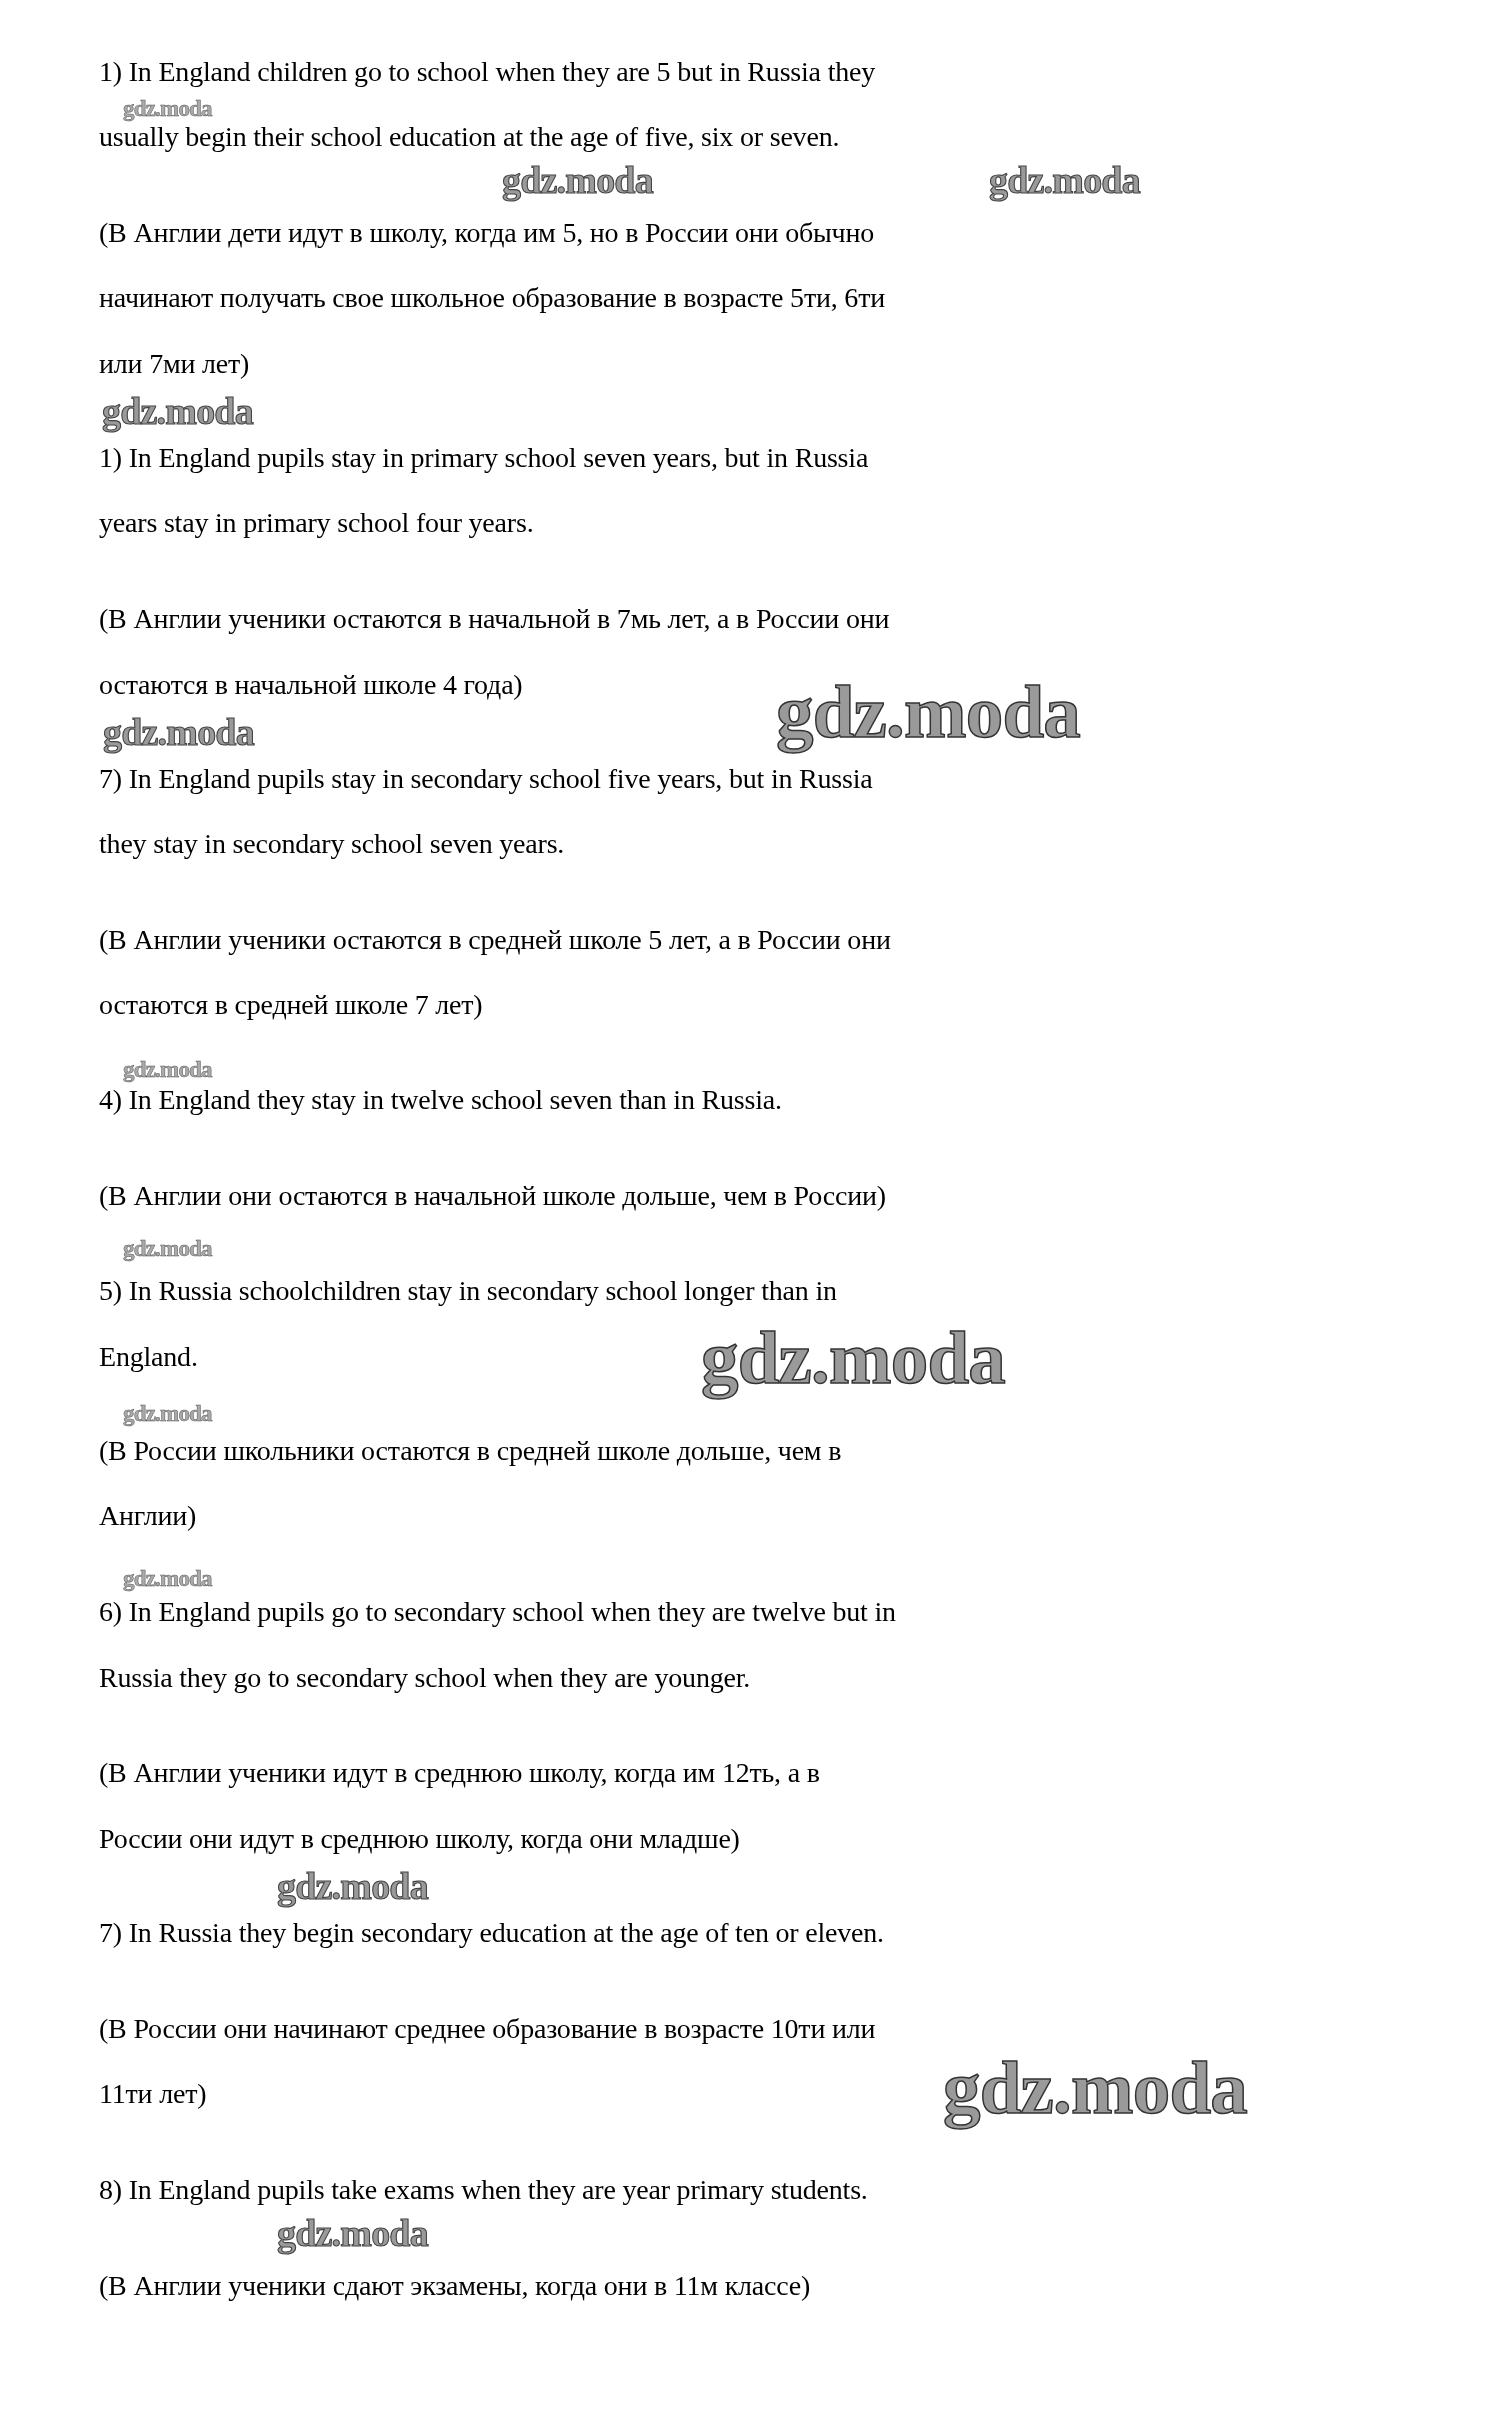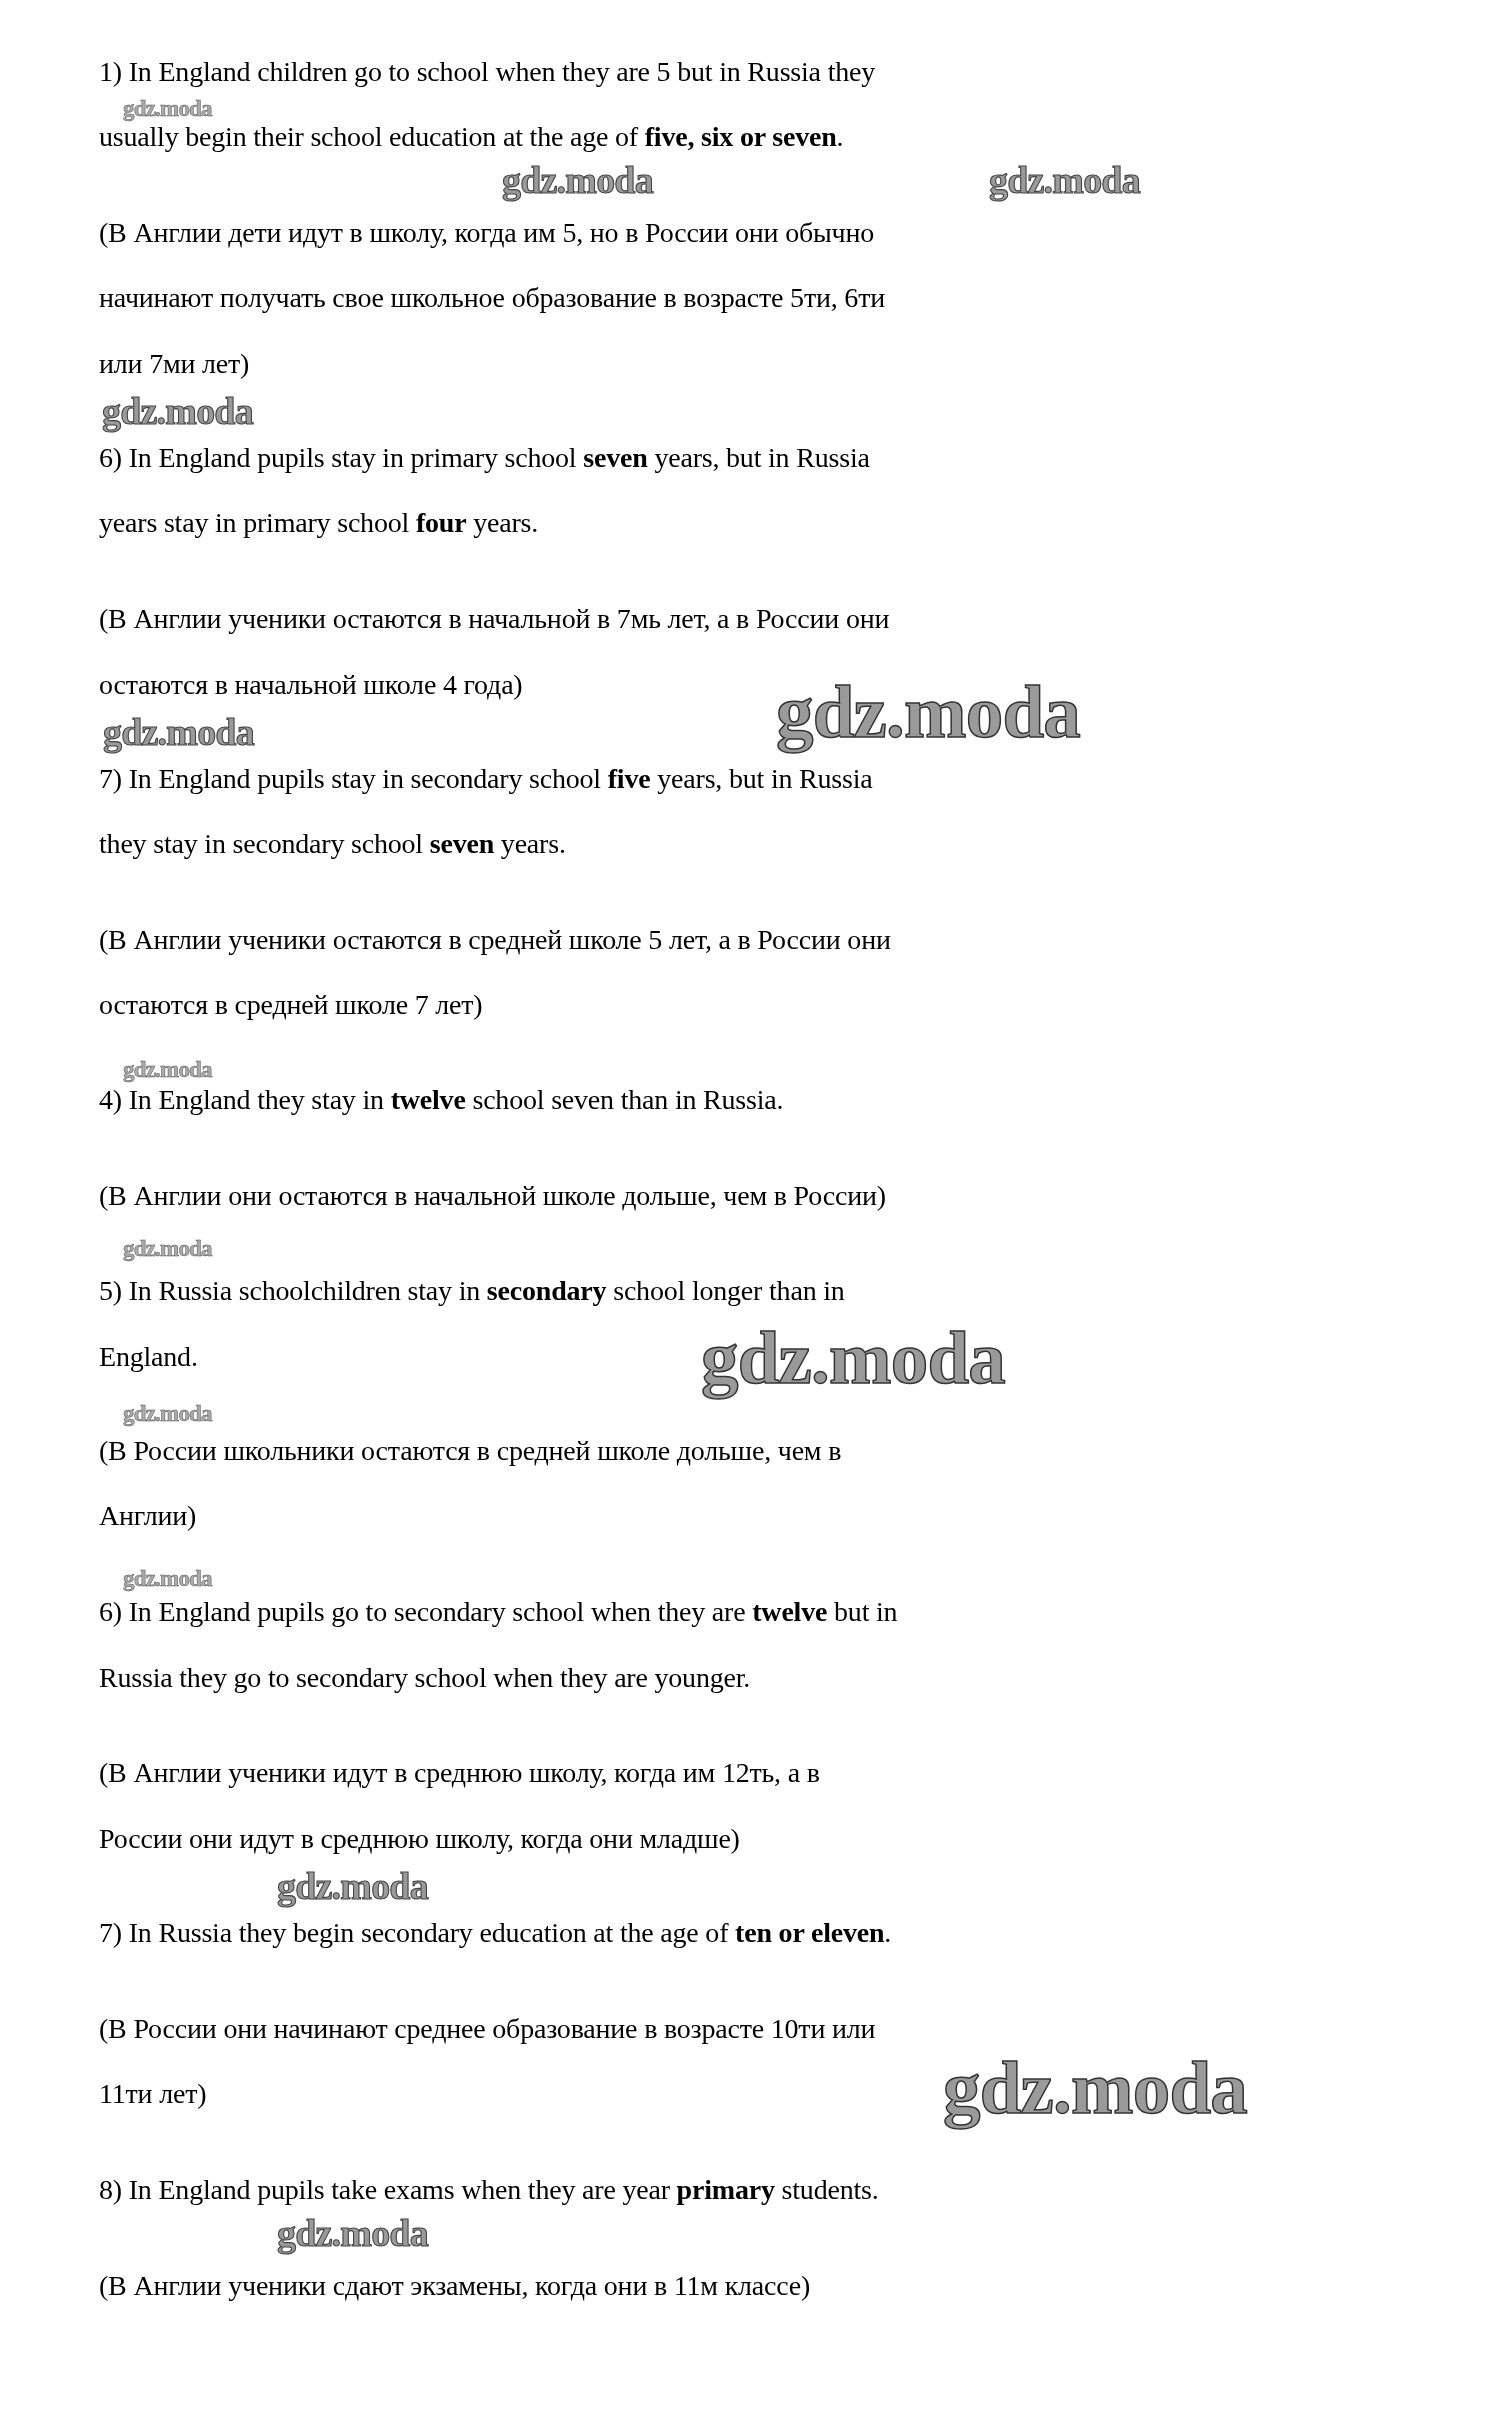--- a/index.html
+++ b/index.html
@@ -1,39 +1,39 @@
 <!DOCTYPE html>
 <html style="font-size:12px"><head>
   <meta charset="utf-8">
   <style>
     html, body { margin: 0; padding: 0; background: #ffffff; }
     body { width: 1512px; height: 2413px; position: relative; overflow: hidden;
       font-family: "Liberation Serif", "DejaVu Serif", serif; color: #000; }
     .line { position: absolute; left: 99px; font-size: 28px; line-height: 46px; white-space: nowrap; letter-spacing: -0.2px; }
-    .line b { font-weight: bold; }
+    .line b { font-weight: normal; }
     .wm { position: absolute; font-family: Liberation Serif, serif; font-weight: bold;
       color: #9a9a9a; -webkit-text-stroke: 1.1px #444; letter-spacing: -0.8px; white-space: nowrap; }
     .wm.s { font-size: 23px; -webkit-text-stroke: 0.5px #555; color: #aaa; }
     .wm.m { font-size: 38px; }
     .wm.l { font-size: 75px; -webkit-text-stroke: 1.5px #333; }
   </style>
 </head>
 <body>
 
 <div class="line" style="top:49px"><span>1) In England children go to school when they are 5 but in Russia they</span></div>
 <div class="wm s" style="left:123px;top:96px">gdz.moda</div>
 <div class="line" style="top:114px"><span>usually begin their school education at the age of </span><b>five, six or seven</b><span>.</span></div>
 <div class="wm m" style="left:502px;top:158px">gdz.moda</div>
 <div class="wm m" style="left:989px;top:158px">gdz.moda</div>
 <div class="line" style="top:210px">(В Англии дети идут в школу, когда им 5, но в России они обычно</div>
 <div class="line" style="top:275px">начинают получать свое школьное образование в возрасте 5ти, 6ти</div>
 <div class="line" style="top:341px">или 7ми лет)</div>
 <div class="wm m" style="left:102px;top:389px">gdz.moda</div>
 
-<div class="line" style="top:435px"><span>6) In England pupils stay in primary school </span><b>seven</b><span> years, but in Russia</span></div>
+<div class="line" style="top:435px"><span>1) In England pupils stay in primary school </span><b>seven</b><span> years, but in Russia</span></div>
 <div class="line" style="top:500px"><span>years stay in primary school </span><b>four</b><span> years.</span></div>
 <div class="line" style="top:596px">(В Англии ученики остаются в начальной в 7мь лет, а в России они</div>
 <div class="line" style="top:662px">остаются в начальной школе 4 года)</div>
 <div class="wm l" style="left:776px;top:669px">gdz.moda</div>
 <div class="wm m" style="left:103px;top:710px">gdz.moda</div>
 
 <div class="line" style="top:756px"><span>7) In England pupils stay in secondary school </span><b>five</b><span> years, but in Russia</span></div>
 <div class="line" style="top:821px"><span>they stay in secondary school </span><b>seven</b><span> years.</span></div>
 <div class="line" style="top:917px">(В Англии ученики остаются в средней школе 5 лет, а в России они</div>
 <div class="line" style="top:982px">остаются в средней школе 7 лет)</div>

